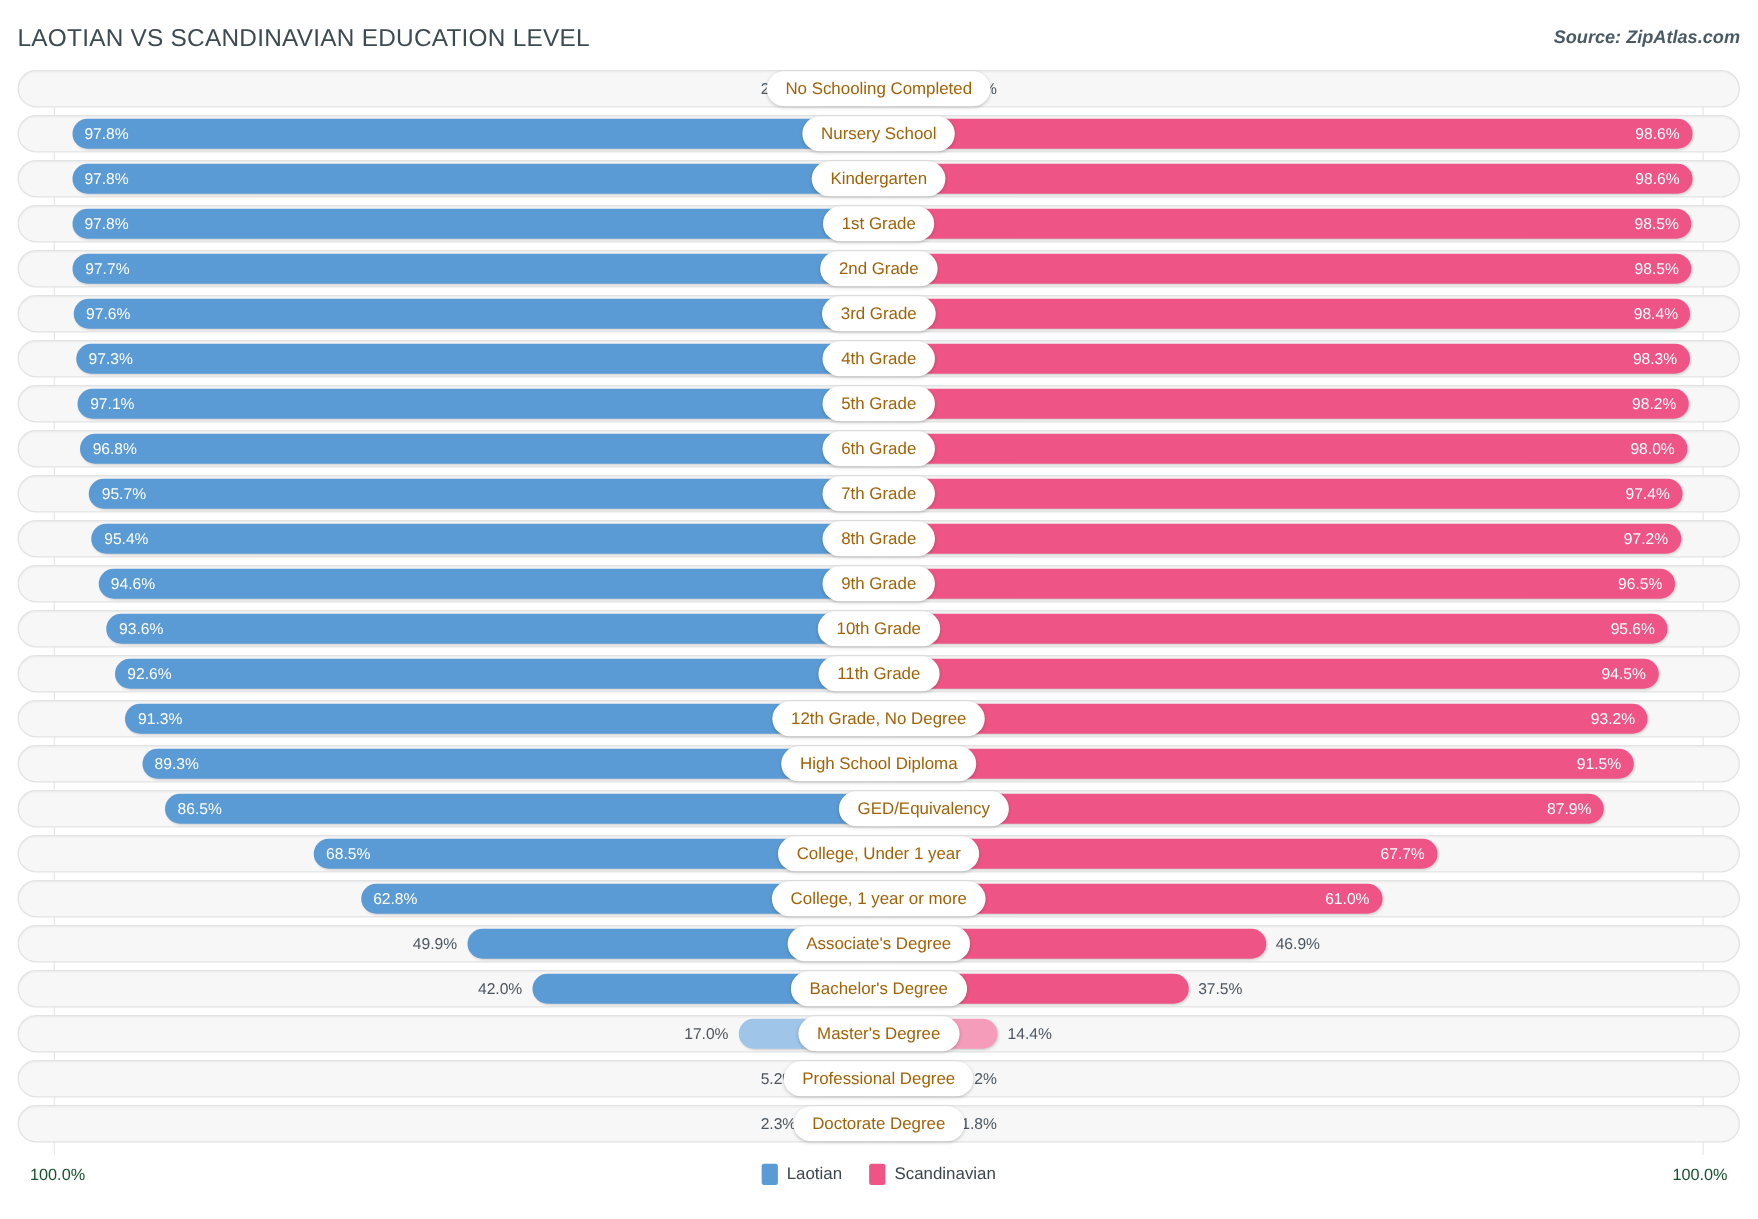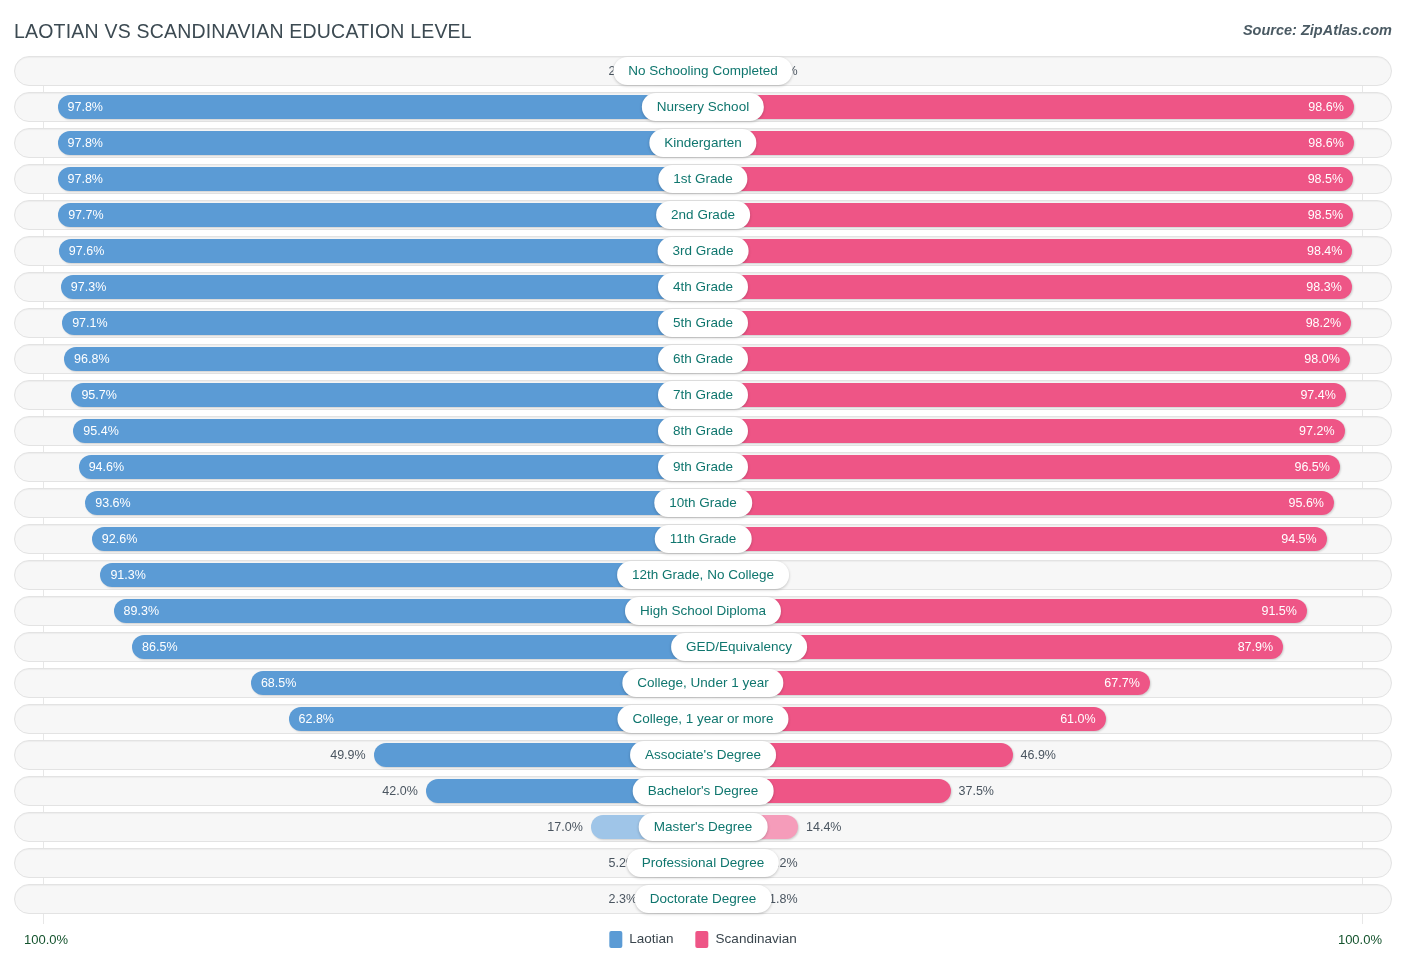--- a/index.html
+++ b/index.html
@@ -124,21 +124,21 @@
 
   
   .label-pill {
     position: absolute;
     top: 1px;
     height: 28px;
     line-height: 28px;
     background: #ffffff;
     border-radius: 14px;
     font-size: 13.5px;
-    color: #0f766e;
+    color: #a16207;
     text-align: center;
     padding: 0 15px;
     white-space: nowrap;
     transform: translateX(-50%);
     box-shadow: 0 1px 3px rgba(0,0,0,0.22);
     z-index: 5;
   }
 
   
   .footer {
@@ -325,21 +325,24 @@
         <div class="bar bar-right" style="left: 689px; width: 623.7px; background: rgb(238, 85, 134);">
           <span class="bar-val">94.5%</span>
         </div>
         <div class="label-pill" style="left: 689px;">11th Grade</div>
       </div>
       <div class="row">
         <div class="track"></div>
         <div class="bar bar-left" style="left: 86.42px; width: 602.58px; background: rgb(91, 155, 213);">
           <span class="bar-val">91.3%</span>
         </div>
-        <div class="label-pill" style="left: 689px;">12th Grade, No College</div>
+        <div class="bar bar-right" style="left: 689px; width: 615.12px; background: rgb(238, 85, 134);">
+          <span class="bar-val">93.2%</span>
+        </div>
+        <div class="label-pill" style="left: 689px;">12th Grade, No Degree</div>
       </div>
       <div class="row">
         <div class="track"></div>
         <div class="bar bar-left" style="left: 99.62px; width: 589.38px; background: rgb(91, 155, 213);">
           <span class="bar-val">89.3%</span>
         </div>
         <div class="bar bar-right" style="left: 689px; width: 603.9px; background: rgb(238, 85, 134);">
           <span class="bar-val">91.5%</span>
         </div>
         <div class="label-pill" style="left: 689px;">High School Diploma</div>

